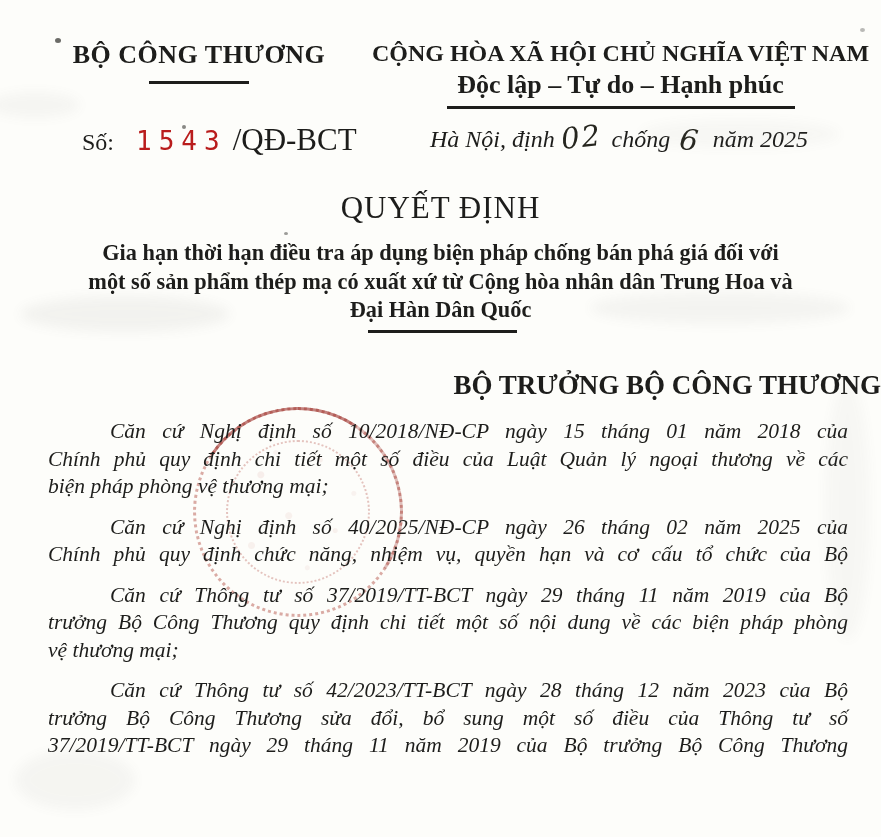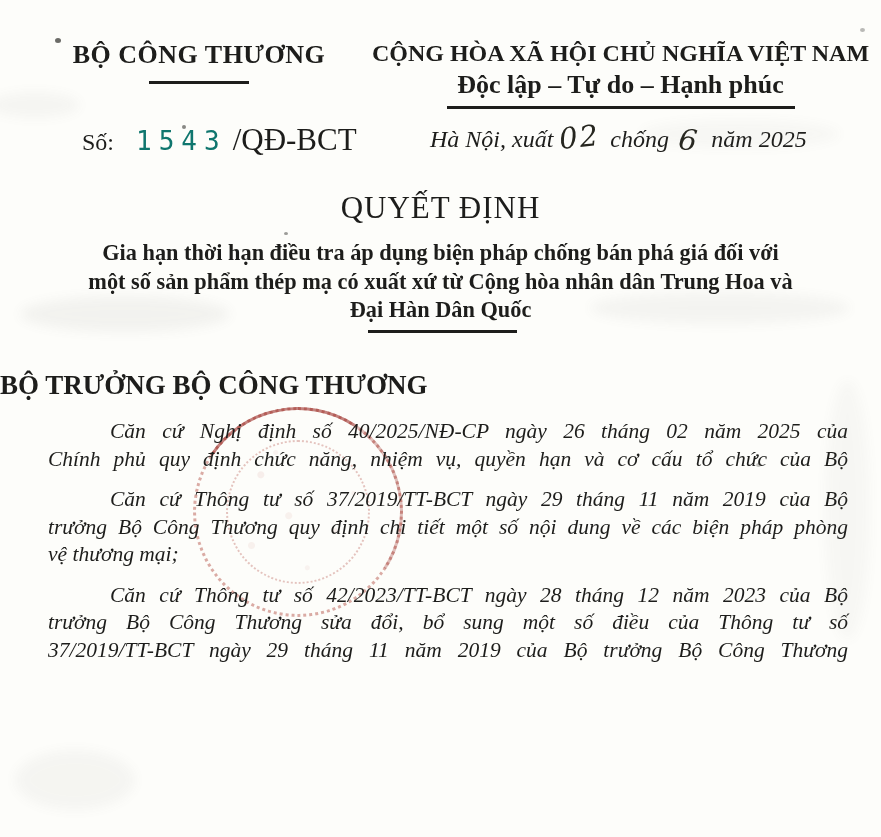--- a/index.html
+++ b/index.html
@@ -18,38 +18,38 @@
   .org-left .org-name{font-weight:bold;font-size:26px;letter-spacing:.5px;white-space:nowrap;}
   .org-left .org-rule{width:100px;height:3px;background:#1d1d1b;margin:11px auto 0 auto;}
   .national{position:absolute;left:368px;top:40px;width:505px;text-align:center;}
   .national .nat-line1{font-weight:bold;font-size:24px;white-space:nowrap;}
   .national .nat-line2{font-weight:bold;font-size:26px;white-space:nowrap;margin-top:3px;}
   .national .nat-rule{width:348px;height:3px;background:#1d1d1b;margin:6px auto 0 auto;}
   .doc-number{position:absolute;left:82px;top:122px;font-size:24px;white-space:nowrap;}
   .doc-number .num-label{font-size:24px;}
   .doc-number .num-value{
     font-family:"DejaVu Sans Mono", monospace;
-    font-size:26px;letter-spacing:7px;margin-left:22px;color:#0f766e;
+    font-size:26px;letter-spacing:7px;margin-left:22px;color:#b91c1c;
   }
   .doc-number .num-suffix{font-size:31px;margin-left:6px;}
   .dateline{position:absolute;left:430px;top:120px;font-size:24px;font-style:italic;white-space:nowrap;}
   .dateline .hand{
     display:inline-block;font-family:"DejaVu Serif", serif;font-style:italic;
     font-size:29px;transform:rotate(-6deg);letter-spacing:2px;color:#26261f;
     margin:0 10px 0 6px;
   }
   .dateline .hand.month-val{transform:rotate(7deg) translateY(3px);margin:0 12px 0 10px;}
   
   .doc-title{position:absolute;left:0;top:190px;width:881px;text-align:center;
     font-weight:normal;font-size:31px;letter-spacing:1px;}
   .subject{position:absolute;left:0;top:238px;width:881px;text-align:center;
     font-weight:bold;font-size:24px;line-height:28.5px;}
   .subject .s-line{white-space:nowrap;transform:scaleX(.93);transform-origin:50% 50%;}
   .subject-rule{position:absolute;left:368px;top:330px;width:149px;height:3px;background:#1d1d1b;}
-  .issuer{position:absolute;left:0;top:370px;width:881px;text-align:left;
+  .issuer{position:absolute;left:0;top:370px;width:881px;text-align:right;
     font-weight:bold;font-size:27px;white-space:nowrap;}
   
   .recitals{position:absolute;left:48px;top:418px;width:800px;
     font-style:italic;font-size:21.5px;line-height:27.5px;}
   .recital{margin:0;padding:0;}
   .recital + .recital{margin-top:13px;}
   .rline{height:27.5px;overflow:visible;}
   .rline.j{text-align:justify;text-align-last:justify;}
   .rline.ind{text-indent:62px;}
   
@@ -88,21 +88,21 @@
     <div class="nat-line1">CỘNG HÒA XÃ HỘI CHỦ NGHĨA VIỆT NAM</div>
     <div class="nat-line2">Độc lập – Tự do – Hạnh phúc</div>
     <div class="nat-rule"></div>
   </div>
 
   <div class="doc-number">
     <span class="num-label">Số:</span><span class="num-value">1543</span><span class="num-suffix">/QĐ-BCT</span>
   </div>
 
   <div class="dateline">
-    <span>Hà Nội, xuất</span><span class="hand day-val">02</span><span>chống</span><span class="hand month-val">6</span><span>năm</span>&nbsp;<span>2025</span>
+    <span>Hà Nội, định</span><span class="hand day-val">02</span><span>chống</span><span class="hand month-val">6</span><span>năm</span>&nbsp;<span>2025</span>
   </div>
 
   <div class="doc-title">QUYẾT ĐỊNH</div>
 
   <div class="subject">
     <div class="s-line">Gia hạn thời hạn điều tra áp dụng biện pháp chống bán phá giá đối với</div>
     <div class="s-line">một số sản phẩm thép mạ có xuất xứ từ Cộng hòa nhân dân Trung Hoa và</div>
     <div class="s-line">Đại Hàn Dân Quốc</div>
   </div>
   <div class="subject-rule"></div>
@@ -110,20 +110,25 @@
   <div class="issuer">BỘ TRƯỞNG BỘ CÔNG THƯƠNG</div>
 
   <div class="stamp">
     <div class="fill"></div>
     <div class="ring-outer"></div>
     <div class="ring-arc"></div>
     <div class="ring-inner"></div>
   </div>
 
   <div class="recitals">
+    <div class="recital">
+      <div class="rline j ind">Căn cứ Nghị định số 10/2018/NĐ-CP ngày 15 tháng 01 năm 2018 của</div>
+      <div class="rline j">Chính phủ quy định chi tiết một số điều của Luật Quản lý ngoại thương về các</div>
+      <div class="rline">biện pháp phòng vệ thương mại;</div>
+    </div>
     <div class="recital">
       <div class="rline j ind">Căn cứ Nghị định số 40/2025/NĐ-CP ngày 26 tháng 02 năm 2025 của</div>
       <div class="rline j">Chính phủ quy định chức năng, nhiệm vụ, quyền hạn và cơ cấu tổ chức của Bộ</div>
     </div>
     <div class="recital">
       <div class="rline j ind">Căn cứ Thông tư số 37/2019/TT-BCT ngày 29 tháng 11 năm 2019 của Bộ</div>
       <div class="rline j">trưởng Bộ Công Thương quy định chi tiết một số nội dung về các biện pháp phòng</div>
       <div class="rline">vệ thương mại;</div>
     </div>
     <div class="recital">

